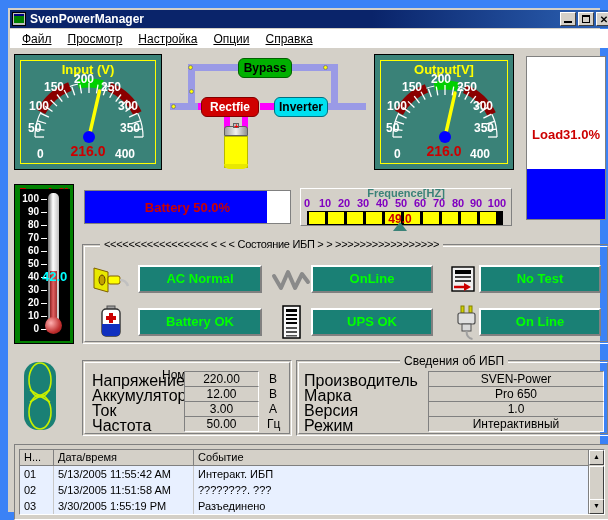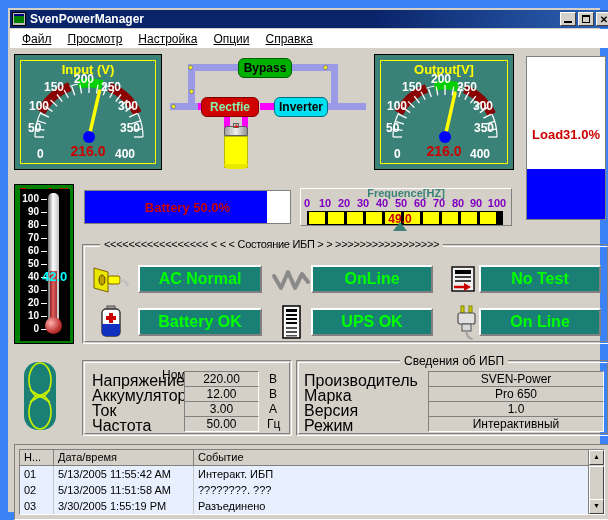--- a/index.html
+++ b/index.html
@@ -82,21 +82,21 @@
      border-right:7px solid transparent;border-bottom:9px solid #3a8278;}
   
   .group{position:absolute;border:1px solid #808080;border-right-color:#fff;
      border-bottom-color:#fff;box-sizing:border-box;}
   .group-in{position:absolute;left:1px;top:1px;right:1px;bottom:1px;
      border:1px solid #fff;border-right-color:#808080;border-bottom-color:#808080;}
   .group-title{position:absolute;top:-7px;background:#d4d0c8;padding:0 4px;
      font-size:12px;color:#000;white-space:nowrap;}
   
   .stat-btn{position:absolute;background:#1a8075;color:#00ff00;font-weight:bold;
-     font-size:16px;text-align:center;line-height:24px;
+     font-size:13px;text-align:center;line-height:24px;
      border:2px solid;border-color:#fff #808080 #808080 #fff;box-sizing:border-box;}
   .stat-icon{position:absolute;}
   
   .lbl{position:absolute;font-size:16px;color:#000;white-space:nowrap;}
   .fieldbox{position:absolute;background:#d4d0c8;text-align:center;font-size:12px;
      line-height:15px;border:1px solid #808080;border-right-color:#fff;
      border-bottom-color:#fff;box-sizing:border-box;color:#000;}
   .unit{position:absolute;font-size:12px;color:#000;}
   
   #logwrap{position:absolute;background:#d4d0c8;
@@ -211,21 +211,21 @@
     <div class="mwire" style="left:74px;top:56px;width:6px;height:24px;"></div>
 
     <div class="dot" style="left:20px;top:11px;"></div>
     <div class="dot" style="left:110px;top:11px;"></div>
     <div class="dot" style="left:155px;top:11px;"></div>
     <div class="dot" style="left:21px;top:35px;"></div>
     <div class="dot" style="left:3px;top:50px;"></div>
     <div class="dot" style="left:151px;top:50px;"></div>
 
     <div class="node" style="left:70px;top:4px;width:54px;background:#00b000;border:1px solid #006000;color:#000;">Bypass</div>
-    <div class="node" style="left:33px;top:43px;width:58px;background:#d00000;border:1px solid #800000;color:#86efac;">Rectfie</div>
+    <div class="node" style="left:33px;top:43px;width:58px;background:#d00000;border:1px solid #800000;color:#ffffff;">Rectfie</div>
     <div class="node" style="left:106px;top:43px;width:54px;background:#00e0f0;border:1px solid #007080;color:#000;">Inverter</div>
 
     <div style="position:absolute;left:52px;top:72px;width:32px;height:44px;">
       <div style="position:absolute;left:4px;top:0;width:24px;height:10px;background:linear-gradient(90deg,#a0a0a0,#f0f0f0,#909090);border:1px solid #606060;border-radius:3px 3px 0 0;box-sizing:border-box;"></div>
       <div style="position:absolute;left:13px;top:-3px;width:6px;height:5px;background:#c0c0c0;border:1px solid #606060;box-sizing:border-box;"></div>
       <div style="position:absolute;left:14px;top:-2px;color:#ff0000;font-size:8px;line-height:5px;font-weight:bold;">+</div>
       <div style="position:absolute;left:4px;top:10px;width:24px;height:32px;background:#ffff00;border:1px solid #b8b800;box-sizing:border-box;"></div>
       <div style="position:absolute;left:4px;top:38px;width:24px;height:5px;background:#e8e800;border-radius:0 0 6px 6px;"></div>
     </div>
   </div>

